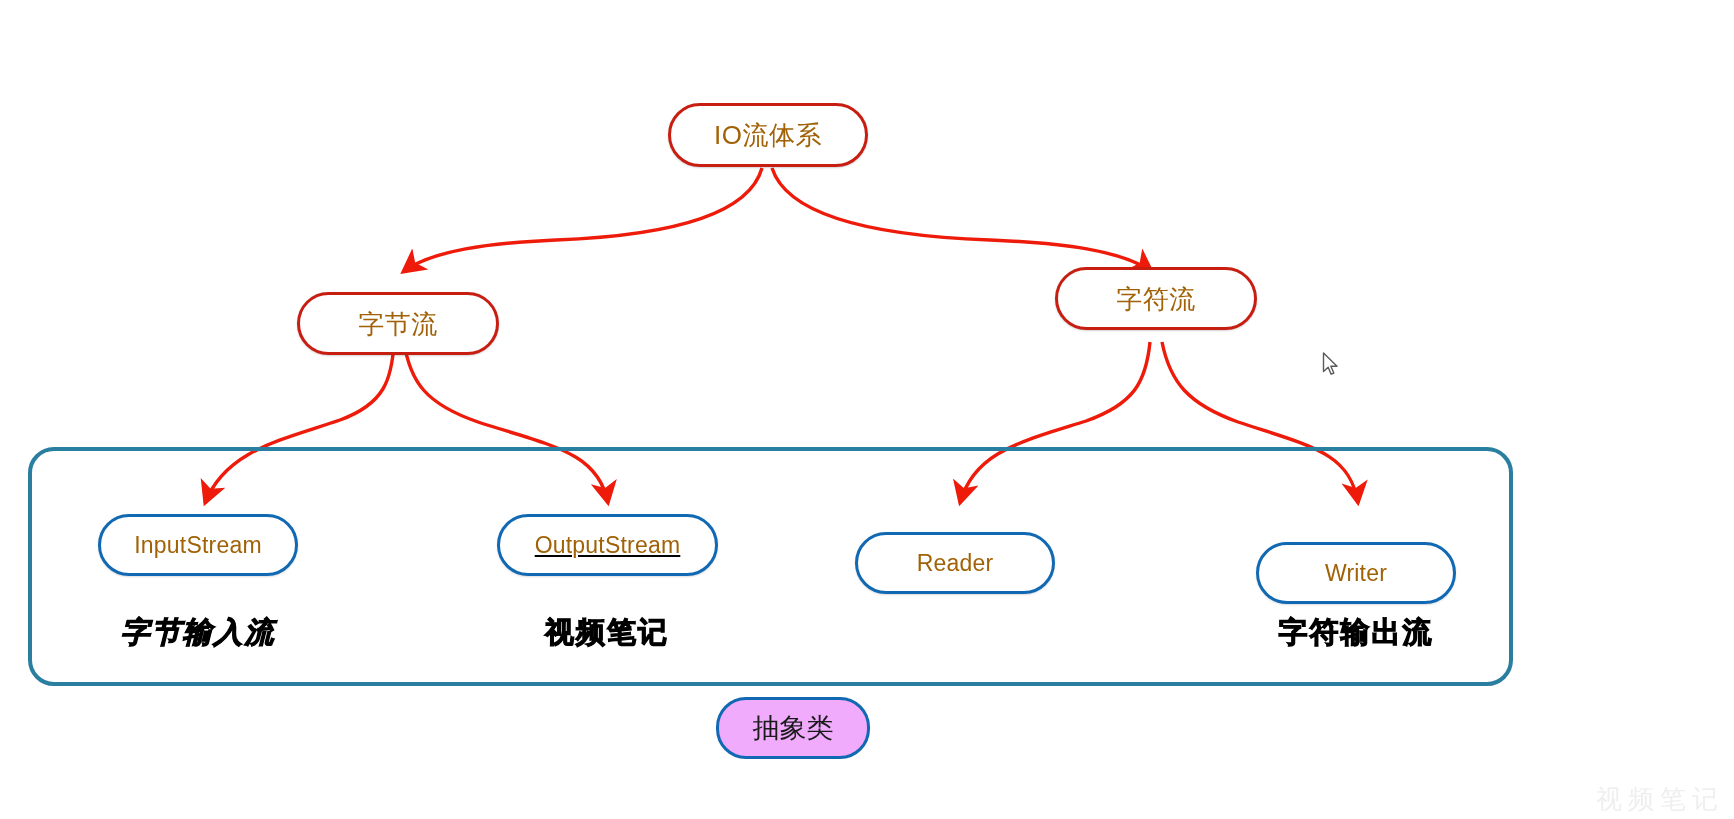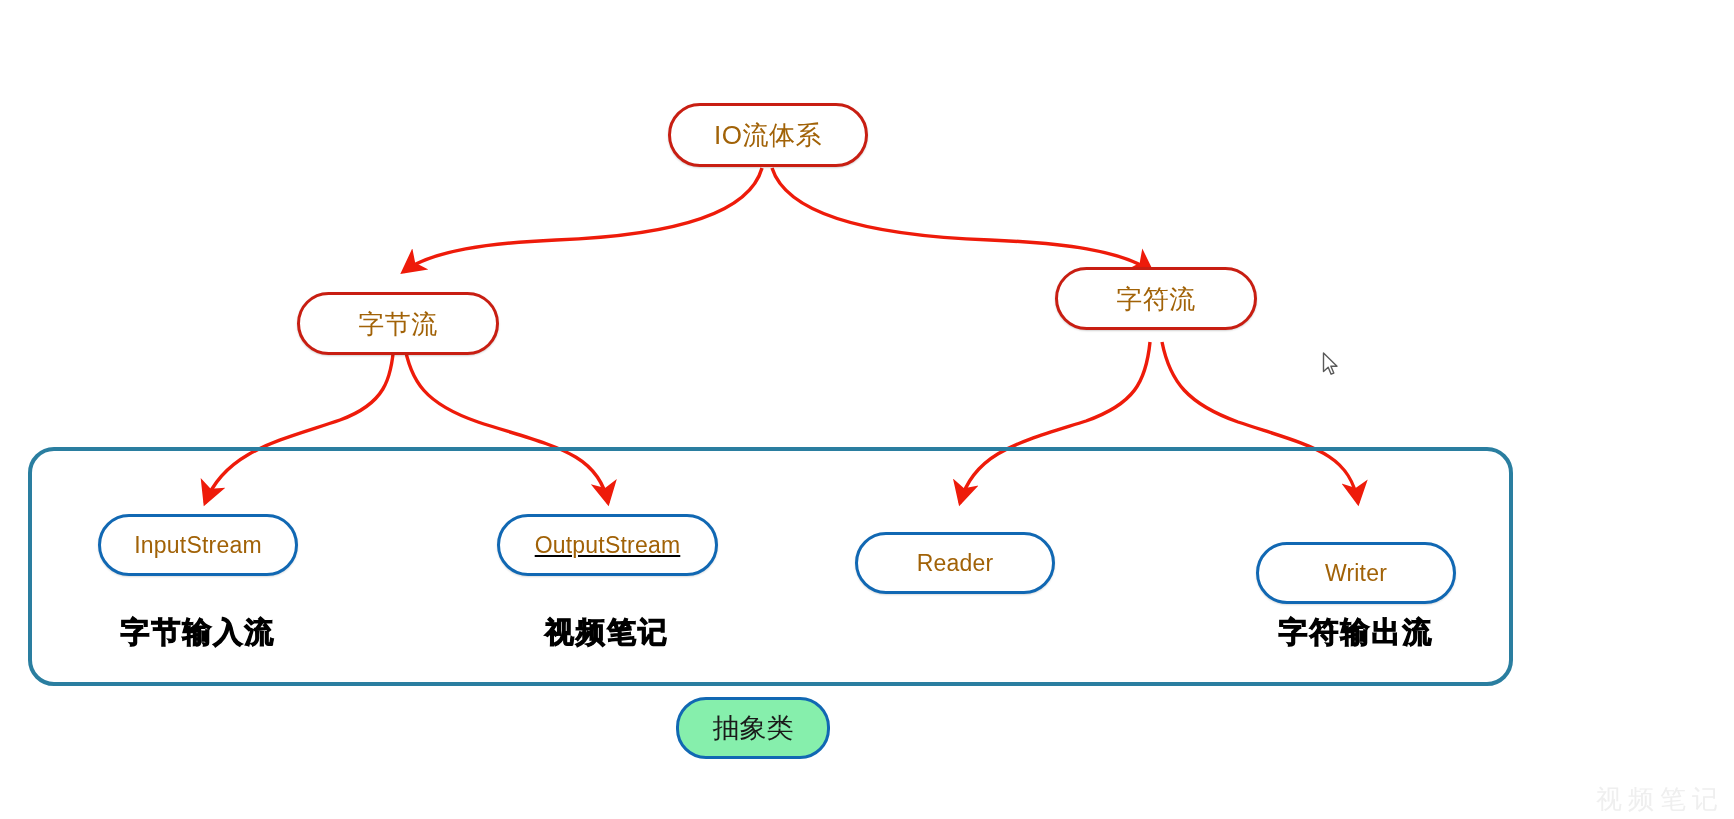--- a/index.html
+++ b/index.html
@@ -90,27 +90,27 @@
     color: #000000;
     letter-spacing: 2px;
     -webkit-text-stroke: 1.1px #000000;
     z-index: 3;
     white-space: nowrap;
   }
 
   
   #legend-abstract {
     position: absolute;
-    left: 676px;
+    left: 716px;
     top: 697px;
     width: 148px;
     height: 56px;
     border: 3px solid #1168b3;
     border-radius: 30px;
-    background: #86efac;
+    background: #f0abfc;
     display: flex;
     align-items: center;
     justify-content: center;
     z-index: 6;
   }
   #legend-abstract .node-label {
     font-size: 27px;
     color: #1a1a1a;
   }
 
@@ -172,21 +172,21 @@
     <span class="node-label">字节流</span>
   </div>
 
   <div class="node node-red" style="left:1055px; top:260px; width:202px; height:63px;margin-top:7px;">
     <span class="node-label">字符流</span>
   </div>
 
   <div class="node node-blue" style="left:98px; top:514px; width:200px; height:62px;">
     <span class="node-label">InputStream</span>
   </div>
-  <div class="caption" style="left:58px; top:613px; width:280px;">字节输入流</div>
+  <div class="caption" style="left:58px; top:613px; width:280px;font-style:italic;">字节输入流</div>
 
   <div class="node node-blue" style="left:497px; top:514px; width:221px; height:62px;text-decoration:underline;">
     <span class="node-label">OutputStream</span>
   </div>
   <div class="caption" style="left:467px; top:613px; width:280px;">视频笔记</div>
 
   <div class="node node-blue" style="left:855px; top:532px; width:200px; height:62px;">
     <span class="node-label">Reader</span>
   </div>
 

